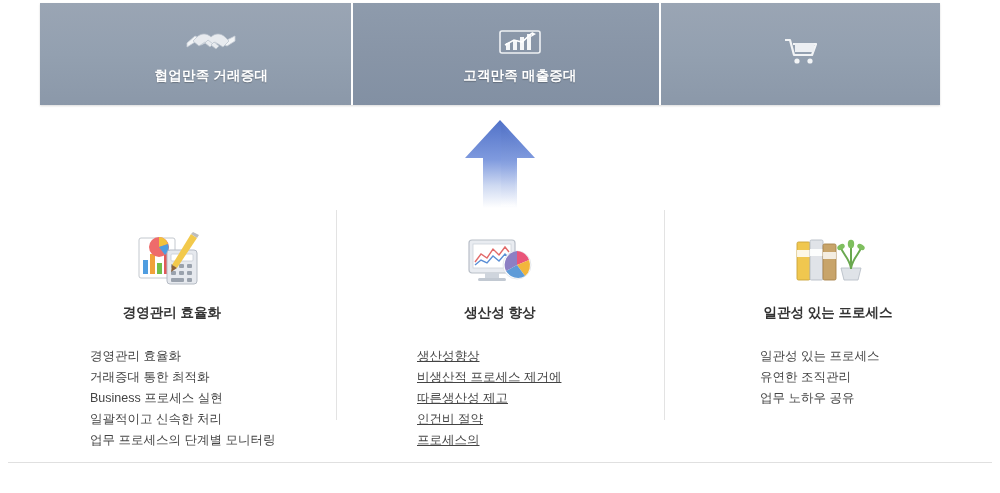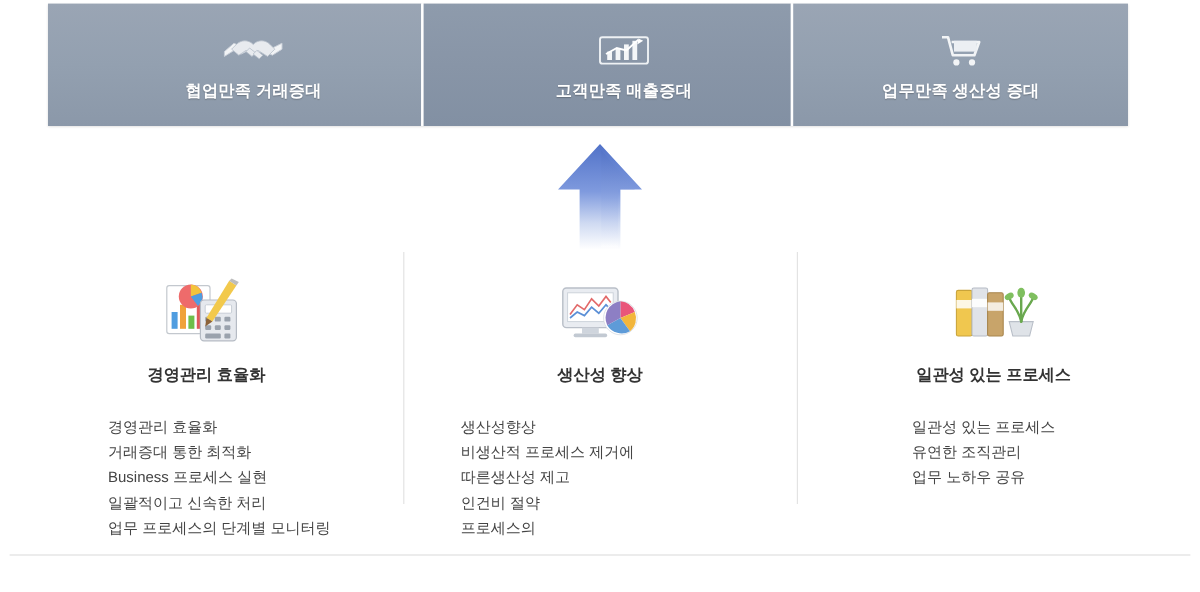--- a/index.html
+++ b/index.html
@@ -110,21 +110,21 @@
   .col-list {
     margin: 24px 0 0 0;
     padding: 0;
     list-style: none;
     font-size: 12.5px;
     color: #444444;
     line-height: 21px;
   }
   .col-list li { white-space: nowrap; }
   .col.first .col-list { padding-left: 82px; }
-  .col.second .col-list { padding-left: 48px; }
+  .col.second .col-list { padding-left: 81px; text-decoration: underline; }
   .col.third .col-list { padding-left: 96px; }
 
   
   #bottom-rule {
     position: absolute;
     left: 8px;
     top: 462px;
     width: 984px;
     height: 1px;
     background: #e0e0e0;
@@ -168,21 +168,20 @@
 
   <div class="banner-card c2">
     <div class="banner-icon">
       <svg width="38" height="30" viewBox="0 0 38 30" xmlns="http://www.w3.org/2000/svg">
         <path d="M3 4 h5 l4 15 h18 l4 -11 h-23" fill="none" stroke="#f2f4f6" stroke-width="2.2" stroke-linejoin="round"></path>
         <rect x="13" y="7" width="19" height="9" fill="#eceff3"></rect>
         <circle cx="15" cy="25" r="2.6" fill="#f2f4f6"></circle>
         <circle cx="28" cy="25" r="2.6" fill="#f2f4f6"></circle>
       </svg>
     </div>
-    <div class="banner-label">업무만족 생산성 증대</div>
   </div>
 
 </div>
 
 <div id="arrow-wrap">
   <svg width="90" height="92" viewBox="0 0 90 92" xmlns="http://www.w3.org/2000/svg">
     <defs>
       <linearGradient id="arrGrad" x1="0" y1="0" x2="0" y2="1">
         <stop offset="0%" stop-color="#5172c8"></stop>
         <stop offset="45%" stop-color="#7f9ade"></stop>

